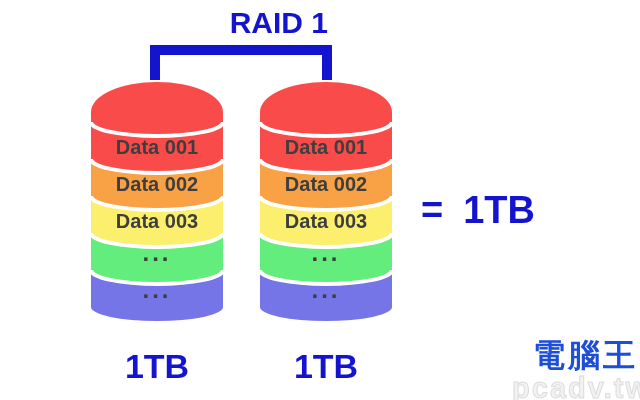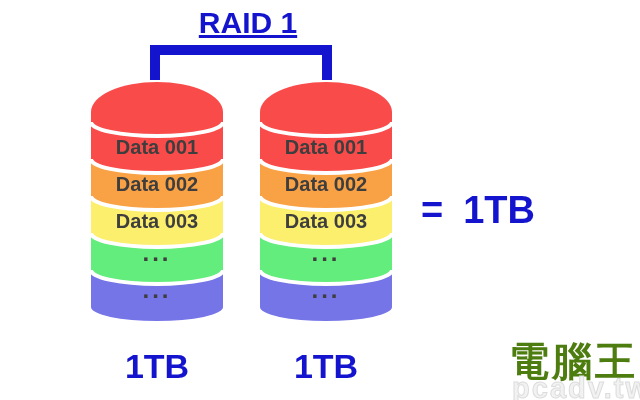--- a/index.html
+++ b/index.html
@@ -2,22 +2,22 @@
 <html><head>
 <meta charset="utf-8">
 <style>
   html,body{margin:0;padding:0;background:#fff;}
   #stage{
     position:relative;width:640px;height:400px;background:#ffffff;
     overflow:hidden;font-family:"Liberation Sans",sans-serif;
   }
   .blue{color:#1414CF;}
   #title{
-    position:absolute;left:148px;top:6px;width:200px;text-align:center;
-    font-size:30px;font-weight:bold;letter-spacing:0px;text-decoration:underline;
+    position:absolute;left:128px;top:6px;width:200px;text-align:right;
+    font-size:30px;font-weight:bold;letter-spacing:0px;
   }
   .bracket-bar{position:absolute;left:150px;top:45px;width:182px;height:10px;background:#1414CF;}
   .bracket-leg{position:absolute;top:45px;width:10px;height:35px;background:#1414CF;}
   .leg-left{left:150px;}
   .leg-right{left:322px;}
   .disk{position:absolute;top:78px;}
   .disk-left{left:89px;}
   .disk-right{left:258px;}
   .disk svg{display:block;}
   .band-label{
@@ -30,22 +30,22 @@
     position:absolute;top:347px;width:132px;text-align:center;
     font-size:34px;font-weight:bold;
   }
   .cap-left{left:91px;}
   .cap-right{left:260px;}
   #result{
     position:absolute;left:421px;top:189px;display:flex;align-items:baseline;gap:20px;
     font-size:38px;font-weight:bold;
   }
   #watermark-logo{
-    position:absolute;right:2px;top:334px;font-size:40px;font-weight:bold;
-    letter-spacing:3px;color:#4d7c0f;white-space:nowrap;
+    position:absolute;right:2px;top:334px;font-size:32px;font-weight:bold;
+    letter-spacing:3px;color:#1d4ed8;white-space:nowrap;
   }
   #watermark-site{
     position:absolute;right:-10px;top:372px;font-size:29px;font-weight:bold;
     color:#F2F2F2;-webkit-text-stroke:1px #DCDCDC;letter-spacing:2px;white-space:nowrap;
   }
 </style>
 </head>
 <body>
 
 <div id="stage">

